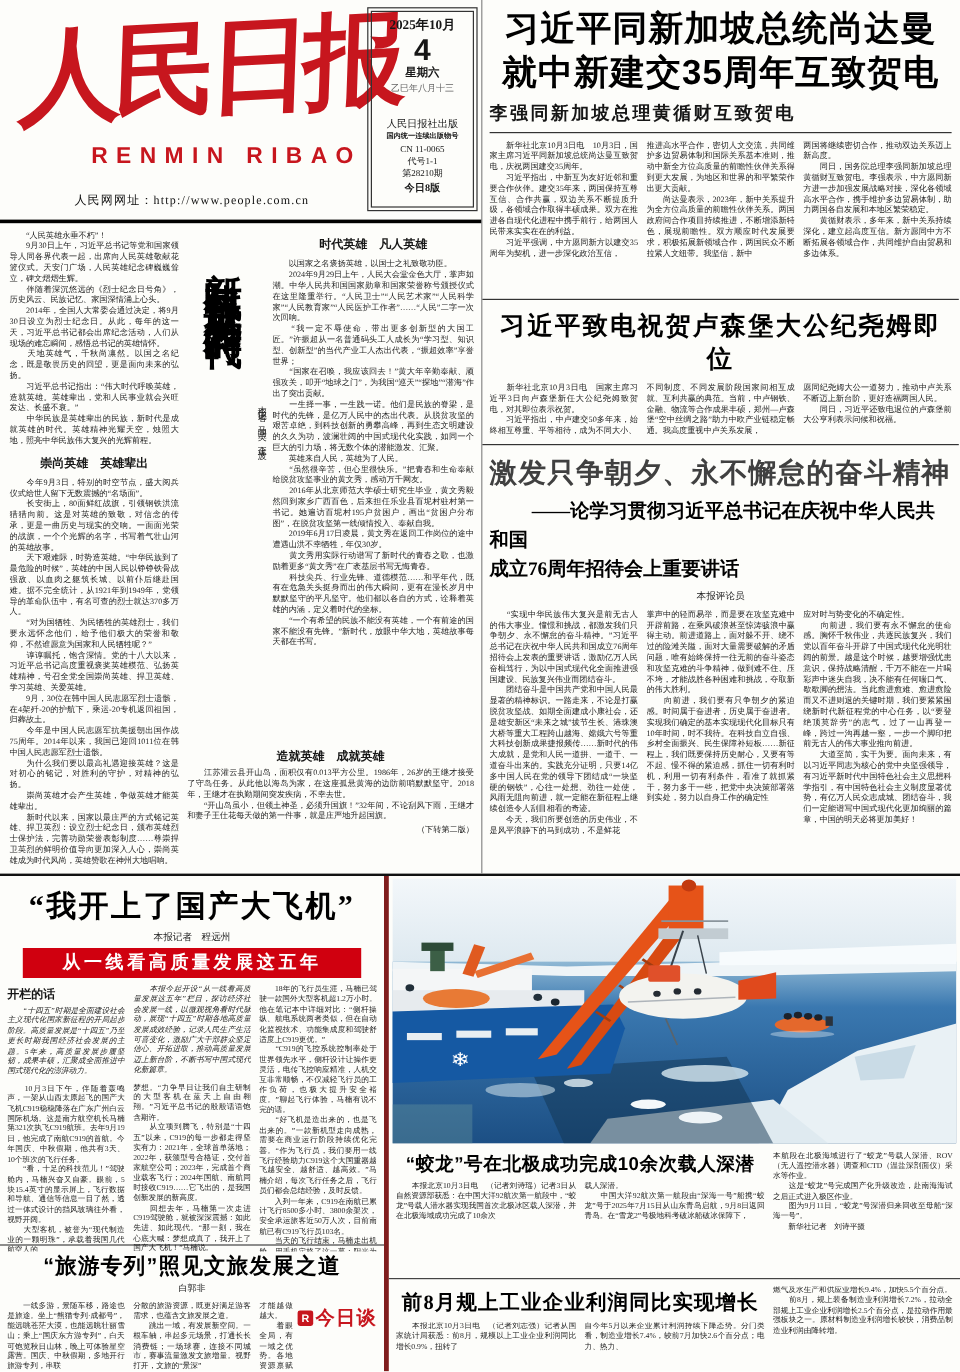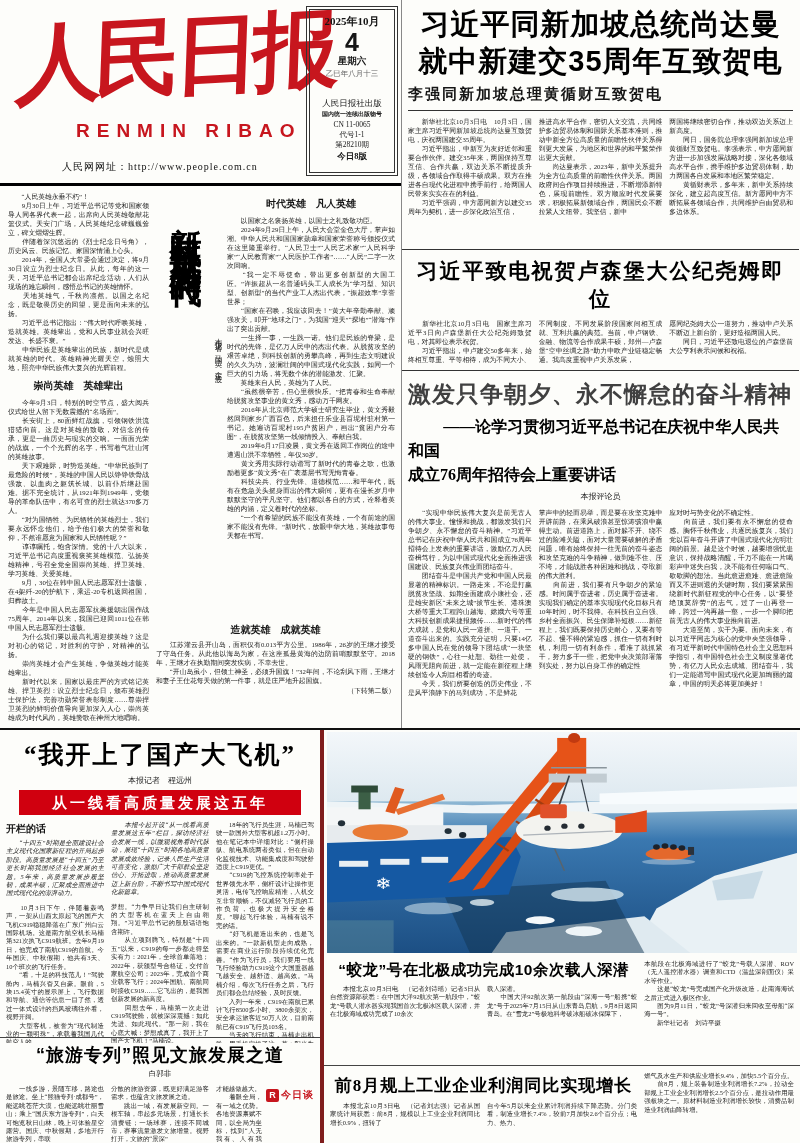--- a/index.html
+++ b/index.html
@@ -86,21 +86,21 @@
   .intro{font-style:italic;}
 
   .travel{height:104px;padding:5px 6px 0;}
   .travel .hl{font-family:"Liberation Sans",sans-serif;font-weight:900;font-size:18px;text-align:center;
               letter-spacing:1px;color:#000;}
   .travel .byline{margin:2px 0;font-size:7.5px;}
   .travel .threecol>div{height:66px;overflow:hidden;}
   .jrt{float:right;display:flex;align-items:center;gap:2px;margin:3px 0 1px 4px;}
   .jrt-r{width:13px;height:13px;background:#c7161e;color:#fff;font-family:"Liberation Sans",sans-serif;
          font-weight:700;font-size:9px;display:grid;place-items:center;border-radius:2px;}
-  .jrt-t{font-family:"Liberation Sans",sans-serif;font-weight:900;font-size:10px;color:#c7161e;letter-spacing:1px;}
+  .jrt-t{font-family:"Liberation Sans",sans-serif;font-weight:900;font-size:16px;color:#c7161e;letter-spacing:1px;}
 
   .photo{height:225px;padding:2px 3px;}
   .photo svg{width:100%;height:100%;display:block;}
   .jiaolong{height:111px;padding:5px 6px 0;border-bottom:1px solid #444;display:flex;gap:7px;}
   .jl-left{flex:2.05;}
   .jl-left .hl{font-family:"Liberation Sans",sans-serif;font-weight:900;font-size:15.5px;text-align:center;
                letter-spacing:0.5px;margin-bottom:4px;color:#000;}
   .twocol{display:flex;gap:7px;}
   .twocol>div{flex:1;height:72px;overflow:hidden;}
   .jl-right{flex:1;height:98px;overflow:hidden;}

